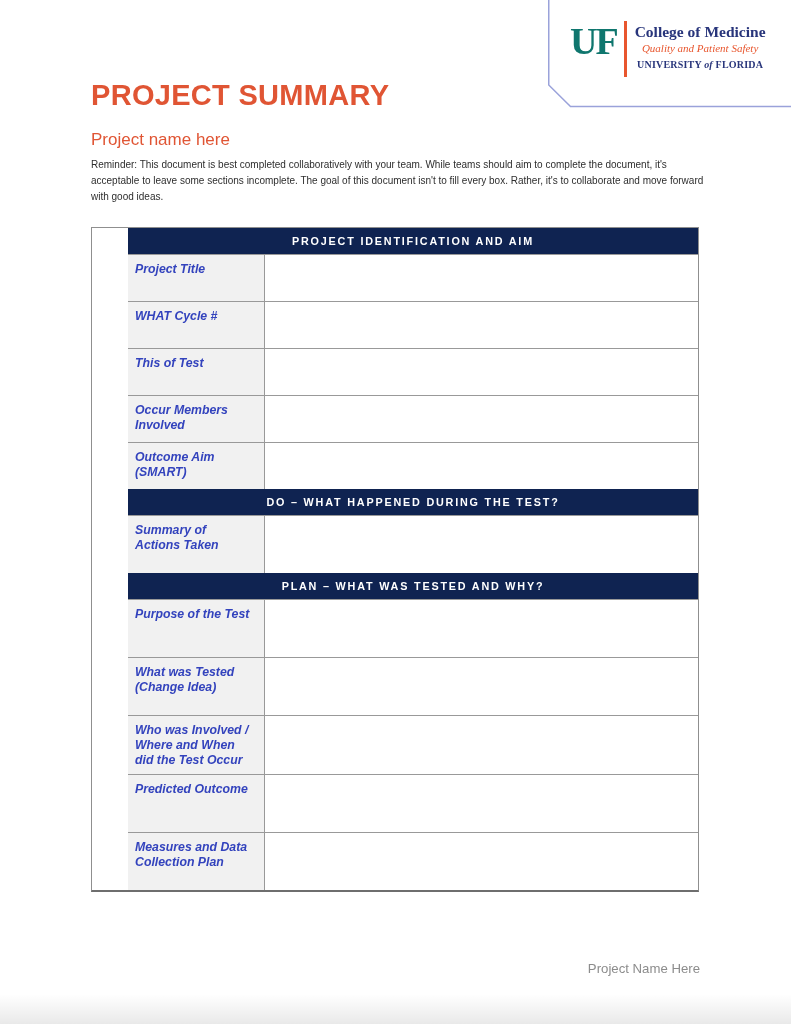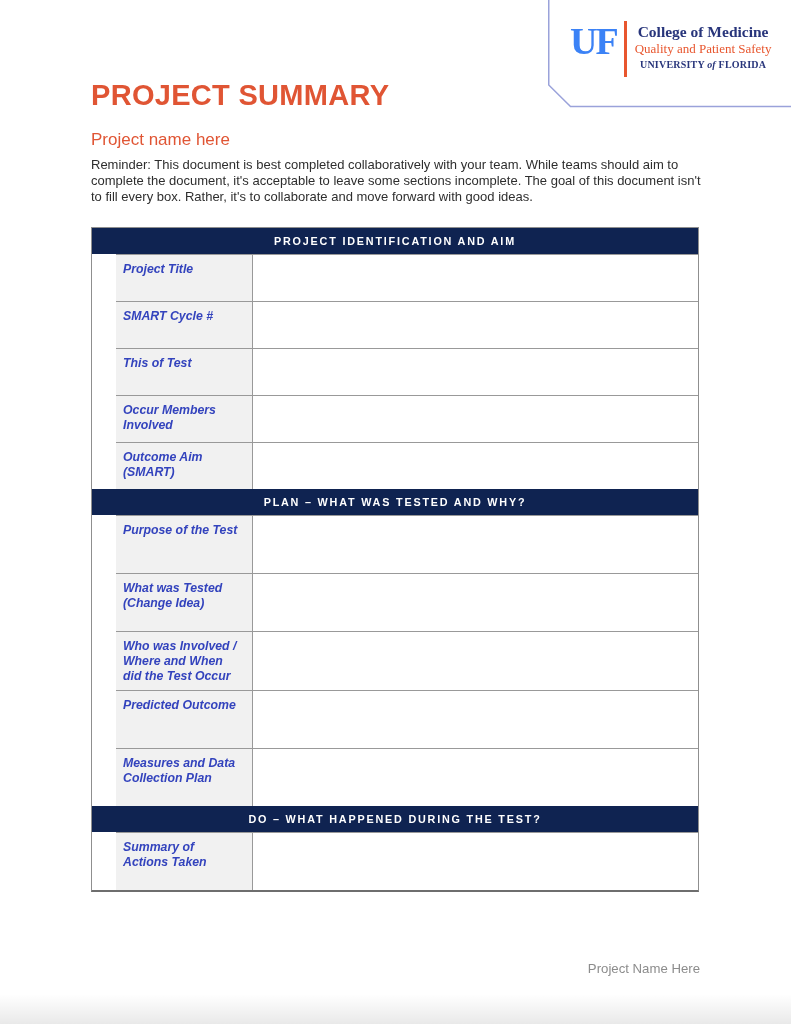--- a/index.html
+++ b/index.html
@@ -20,56 +20,57 @@
     pointer-events:none;
   }
 
   
   .logo-box { position:absolute; left:548px; top:0; width:243px; height:108px; }
   .logo-box svg { position:absolute; left:0; top:0; }
   .logo-content { position:absolute; left:22px; top:21px; display:flex; align-items:flex-start; }
   .uf-monogram {
     font-family:"Liberation Serif", serif;
     font-weight:bold; font-size:38px; line-height:40px;
-    color:#3b82f6; letter-spacing:-2px;
+    color:#0f766e; letter-spacing:-2px;
   }
   .logo-divider { width:3px; height:56px; background:#E8562E; margin:0 8px 0 7px; }
   .logo-text { display:flex; flex-direction:column; font-family:"Liberation Serif", serif; padding-top:1px;text-align:center; }
   .logo-line1 { font-size:15.5px; font-weight:bold; color:#28357B; line-height:19px; }
-  .logo-line2 { font-size:13px; color:#E8562E; line-height:15px; }
+  .logo-line2 { font-size:11px; font-style:italic; color:#E8562E; line-height:15px; }
   .logo-line3 { font-size:10px; font-weight:bold; color:#28357B; line-height:17px; letter-spacing:0.2px; }
   .logo-line3 .of { font-style:italic; font-weight:bold; }
 
   
   .page-title {
     position:absolute; left:91px; top:79px;
     font-size:29px; font-weight:bold; letter-spacing:0.3px;
     color:#E05534;
   }
   .page-subtitle {
     position:absolute; left:91px; top:130px;
     font-size:17px; font-weight:normal; color:#E05534;
   }
   .reminder {
     position:absolute; left:91px; top:157px; width:618px;
-    font-size:13px; line-height:16.2px; color:#2E2E2E;
+    font-size:10px; line-height:16.2px; color:#2E2E2E;
   }
 
   
   .form-table {
     position:absolute; left:91px; top:227px; width:608px;
     border:1px solid #8F8F8F;
     border-bottom:2px solid #6E6E6E;
+    padding-left:36px;
   }
   .section-header {
     background:#0F2351; color:#FFFFFF;
     font-size:10.8px; font-weight:bold; letter-spacing:1.8px;
     text-align:center; height:26px; line-height:26px;
   }
-  .frow { display:flex; border-top:1px solid #999999;margin-left:24px; }
+  .frow { display:flex; border-top:1px solid #999999; }
   .section:first-child .frow:first-of-type { border-top:none; }
   .sec-0 .frow { min-height:47px; }
   .sec-1 .frow { min-height:58px; }
   .sec-2 .frow { min-height:58px; }
   .label-cell {
     width:137px; flex:0 0 137px;
     background:#F1F1F1;
     border-right:1px solid #999999;
     padding:7px 12px 6px 7px;
     color:#3343BD; font-style:italic; font-weight:bold;
@@ -108,33 +109,40 @@
   <div class="reminder">Reminder: This document is best completed collaboratively with your team. While teams should aim to complete the document, it's acceptable to leave some sections incomplete. The goal of this document isn't to fill every box. Rather, it's to collaborate and move forward with good ideas.</div>
 
   <div class="form-table">
       <div class="section sec-0">
         <div class="section-header">PROJECT IDENTIFICATION AND AIM</div>
         <div class="frow">
           <div class="label-cell">Project Title</div>
           <div class="value-cell"></div>
         </div>
         <div class="frow">
-          <div class="label-cell">SMART Cycle #</div>
+          <div class="label-cell">WHAT Cycle #</div>
           <div class="value-cell"></div>
         </div>
         <div class="frow">
           <div class="label-cell">This of Test</div>
           <div class="value-cell"></div>
         </div>
         <div class="frow">
           <div class="label-cell">Occur Members Involved</div>
           <div class="value-cell"></div>
         </div>
         <div class="frow">
           <div class="label-cell">Outcome Aim (SMART)</div>
+          <div class="value-cell"></div>
+        </div>
+      </div>
+      <div class="section sec-2">
+        <div class="section-header">DO – WHAT HAPPENED DURING THE TEST?</div>
+        <div class="frow">
+          <div class="label-cell">Summary of Actions Taken</div>
           <div class="value-cell"></div>
         </div>
       </div>
       <div class="section sec-1">
         <div class="section-header">PLAN – WHAT WAS TESTED AND WHY?</div>
         <div class="frow">
           <div class="label-cell">Purpose of the Test</div>
           <div class="value-cell"></div>
         </div>
         <div class="frow">
@@ -147,24 +155,17 @@
         </div>
         <div class="frow">
           <div class="label-cell">Predicted Outcome</div>
           <div class="value-cell"></div>
         </div>
         <div class="frow">
           <div class="label-cell">Measures and Data Collection Plan</div>
           <div class="value-cell"></div>
         </div>
       </div>
-      <div class="section sec-2">
-        <div class="section-header">DO – WHAT HAPPENED DURING THE TEST?</div>
-        <div class="frow">
-          <div class="label-cell">Summary of Actions Taken</div>
-          <div class="value-cell"></div>
-        </div>
-      </div>
     </div>
 
   <div class="page-footer">Project Name Here</div>
 
 </div>
 
 </body></html>

